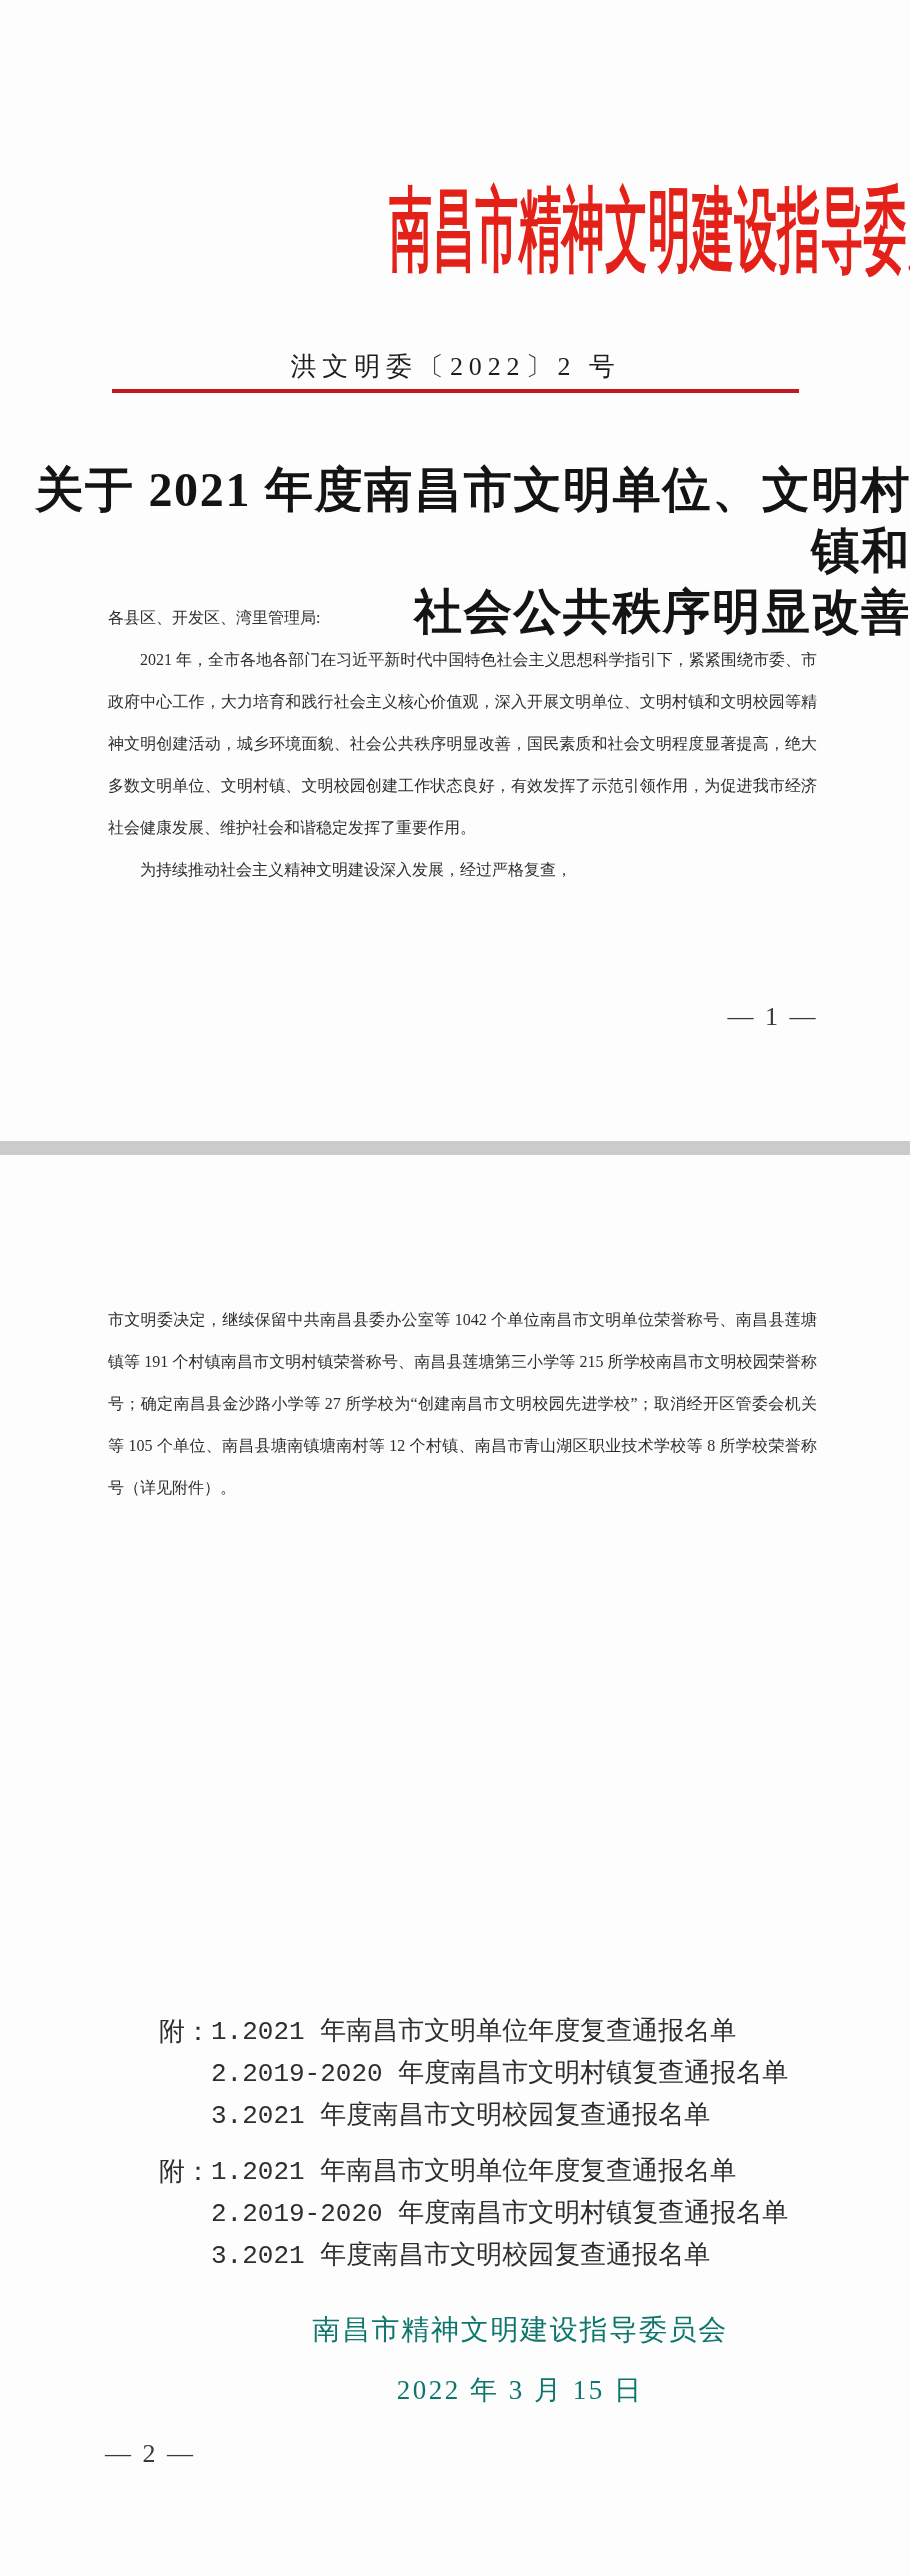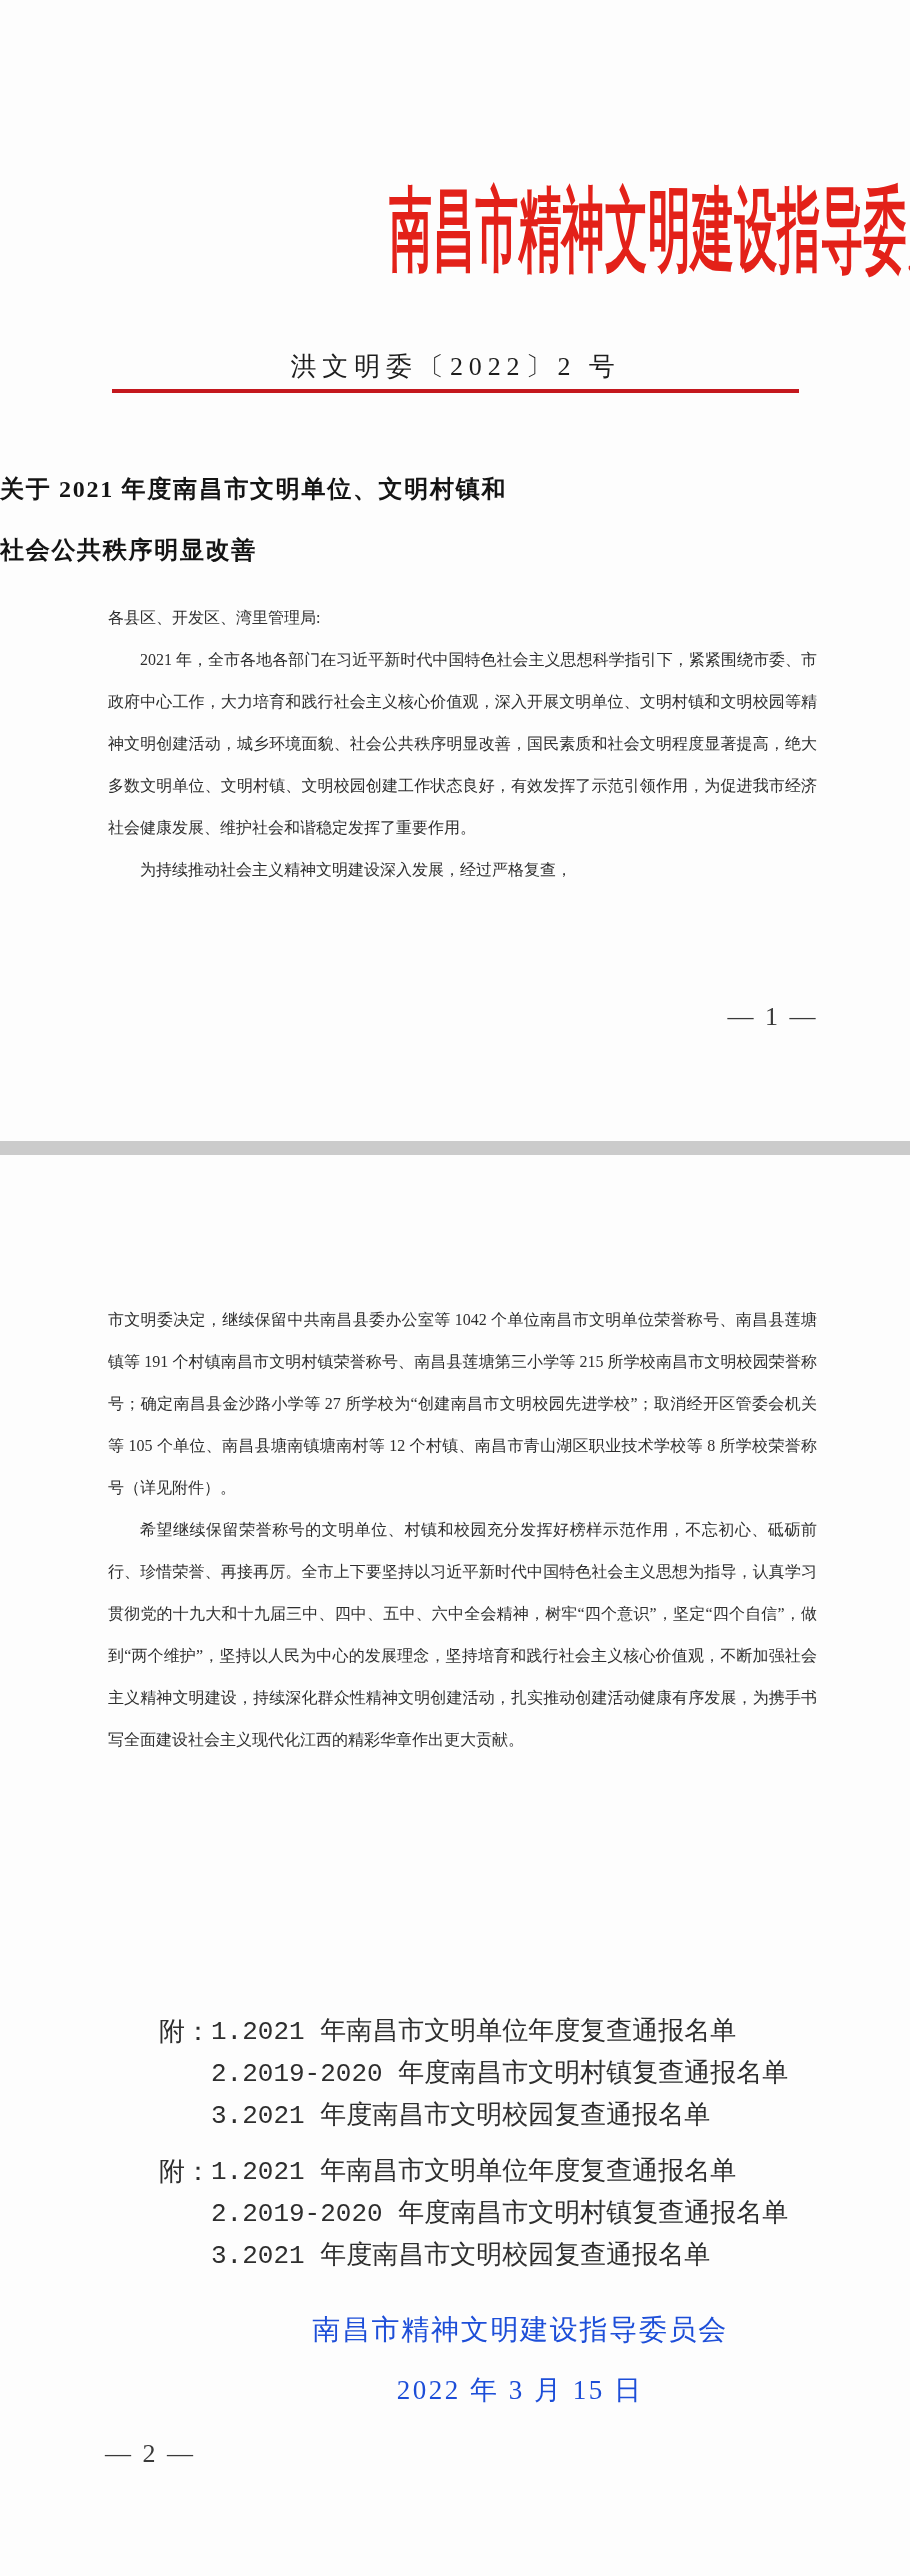--- a/index.html
+++ b/index.html
@@ -29,22 +29,22 @@
     text-align:center;
     font-size:26px; letter-spacing:5.9px; color:#1d1d1d;
   }
   .red-rule {
     position:absolute; top:389px; left:112px;
     width:687px; height:4.2px;
     background:#c4181e;
   }
   .doc-title {
     position:absolute; top:459px; left:0; right:0;
-    text-align:left;
-    font-size:24px; line-height:61px; font-weight:bold;
+    text-align:right;
+    font-size:48px; line-height:61px; font-weight:bold;
     color:#141414; letter-spacing:1.7px;
   }
   
   .body-block { font-size:16px; line-height:42px; text-align:justify; color:#2e2e2e; }
   .body-block p { margin:0; }
   .body-block p.indent { text-indent:2em; }
   .block-p1 { position:absolute; top:597px; left:108px; width:709px; }
   .block-p2 { position:absolute; top:1299px; left:108px; width:709px; }
   .footer-1 {
     position:absolute; top:1002px; right:93px;
@@ -63,21 +63,21 @@
     display:flex; color:#2e2e2e;
   }
   .att-1 { top:2011px; }
   .att-2 { top:2151px; }
   .att-label { flex:0 0 auto; }
   .att-items { flex:0 0 auto;font-family:Liberation Mono, monospace; }
   .att-items div { white-space:nowrap; }
   
   .sig-block {
     position:absolute; top:2311px; right:183px;
-    text-align:center; color:#1d4ed8;
+    text-align:center; color:#0f766e;
   }
   .sig-name { font-size:28px; letter-spacing:1.7px; }
   .sig-date { margin-top:23px; font-size:27px; letter-spacing:2.5px; }
   .footer-2 {
     position:absolute; top:2439px; left:105px;
     font-size:26px; letter-spacing:2.5px; color:#3a3a3a;
   }
 </style>
 </head>
 <body>
@@ -102,21 +102,20 @@
     <p class="indent">2021 年，全市各地各部门在习近平新时代中国特色社会主义思想科学指引下，紧紧围绕市委、市政府中心工作，大力培育和践行社会主义核心价值观，深入开展文明单位、文明村镇和文明校园等精神文明创建活动，城乡环境面貌、社会公共秩序明显改善，国民素质和社会文明程度显著提高，绝大多数文明单位、文明村镇、文明校园创建工作状态良好，有效发挥了示范引领作用，为促进我市经济社会健康发展、维护社会和谐稳定发挥了重要作用。</p>
     <p class="indent">为持续推动社会主义精神文明建设深入发展，经过严格复查，</p>
   </div>
 
   <div class="footer-1">— 1 —</div>
 
   <div class="page-divider"></div>
 
   <div class="body-block block-p2">
     <p>市文明委决定，继续保留中共南昌县委办公室等 1042 个单位南昌市文明单位荣誉称号、南昌县莲塘镇等 191 个村镇南昌市文明村镇荣誉称号、南昌县莲塘第三小学等 215 所学校南昌市文明校园荣誉称号；确定南昌县金沙路小学等 27 所学校为“创建南昌市文明校园先进学校”；取消经开区管委会机关等 105 个单位、南昌县塘南镇塘南村等 12 个村镇、南昌市青山湖区职业技术学校等 8 所学校荣誉称号（详见附件）。</p>
-    <p class="indent">希望继续保留荣誉称号的文明单位、村镇和校园充分发挥好榜样示范作用，不忘初心、砥砺前行、珍惜荣誉、再接再厉。全市上下要坚持以习近平新时代中国特色社会主义思想为指导，认真学习贯彻党的十九大和十九届三中、四中、五中、六中全会精神，树牢“四个意识”，坚定“四个自信”，做到“两个维护”，坚持以人民为中心的发展理念，坚持培育和践行社会主义核心价值观，不断加强社会主义精神文明建设，持续深化群众性精神文明创建活动，扎实推动创建活动健康有序发展，为携手书写全面建设社会主义现代化江西的精彩华章作出更大贡献。</p>
   </div>
 
   <div class="att-block att-1">
     <div class="att-label">附：</div>
     <div class="att-items">
       <div>1.2021 年南昌市文明单位年度复查通报名单</div>
       <div>2.2019-2020 年度南昌市文明村镇复查通报名单</div>
       <div>3.2021 年度南昌市文明校园复查通报名单</div>
     </div>
   </div>

